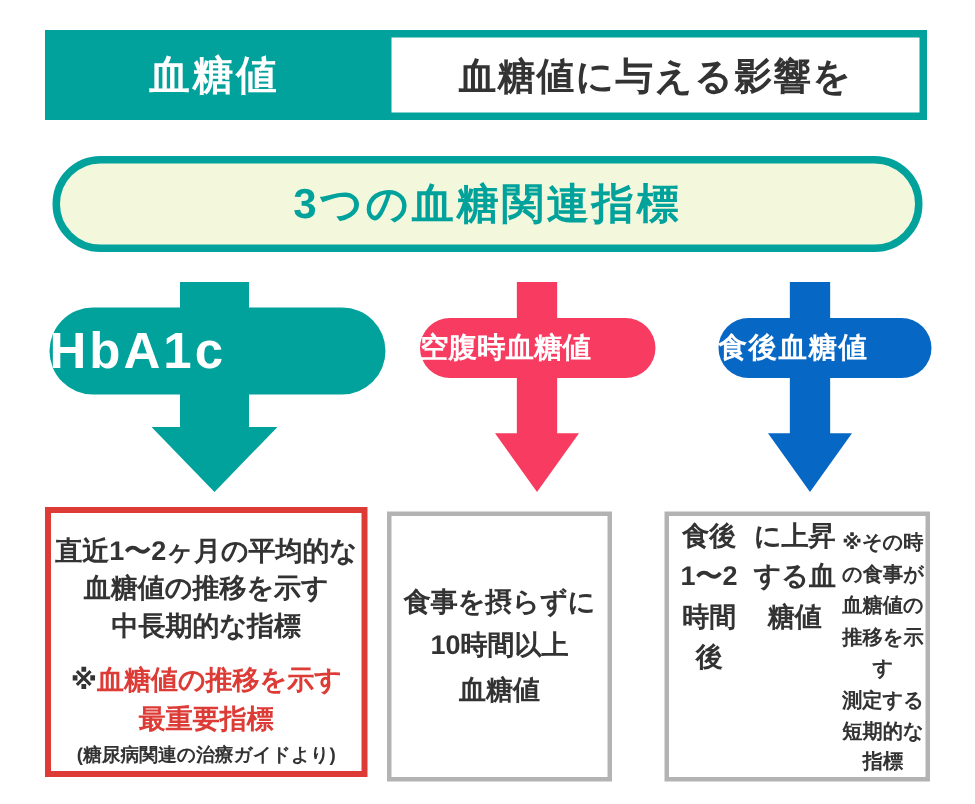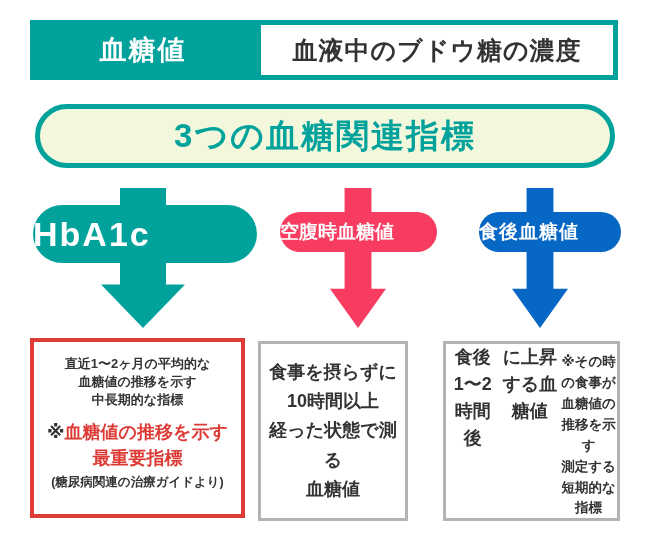--- a/index.html
+++ b/index.html
@@ -44,21 +44,21 @@
   
   .banner {
     position: absolute;
     left: 35px; top: 104px;
     width: 580px; height: 64px;
     background: var(--banner_bg, #f3f8dc);
     border: 5px solid var(--teal, #00a29b);
     border-radius: 34px;
     display: flex; align-items: center; justify-content: center;
     color: var(--teal, #00a29b);
-    font-size: 33px; font-weight: 700;
+    font-size: 28px; font-weight: 700;
     letter-spacing: 2px;
   }
 
   
   .arrow {
     position: absolute;
     top: 188px;
     height: 140px;
     z-index: 1;
   }
@@ -115,21 +115,21 @@
     background: #ffffff;
     text-align: center;
     color: var(--text_dark, #333333);
   }
   .box-1 {
     left: 30px; top: 338px;
     width: 215px; height: 180px;
     border: 4px solid var(--red, #dd3b36);
     padding-top: 13px;
   }
-  .box-1 .desc-line { font-size: 13px; font-weight: 600; line-height: 1.4; }
+  .box-1 .desc-line { font-size: 18px; font-weight: 600; line-height: 1.4; }
   .box-1 .emphasis {
     margin-top: 9px;
     color: var(--red, #dd3b36);
     font-size: 18px; font-weight: 700; line-height: 1.45;
   }
   .box-1 .em-prefix { color: var(--text_dark, #333333); }
   .box-1 .source-line { margin-top: 3px; font-size: 12.5px; font-weight: 600; }
 
   .box-2 {
     left: 258px; top: 341px;
@@ -152,21 +152,21 @@
 </head>
 <body style="--teal: #00a29b; --pink: #f83c61; --blue: #0767c5; --red: #dd3b36; --banner_bg: #f3f8dc; --box_border_gray: #b3b3b3; --text_dark: #333333;">
 
 <div class="canvas">
 
   <div class="header">
     <div class="header-term">
       <span>血糖値</span>
     </div>
     <div class="header-def">
-      <span>血液中のブドウ糖の濃度</span>
+      <span>血糖値に与える影響を</span>
     </div>
   </div>
 
   <div class="banner">
     <span>3つの血糖関連指標</span>
   </div>
 
   <div class="arrow arrow-1"></div>
   <div class="arrow arrow-2"></div>
   <div class="arrow arrow-3"></div>
@@ -188,21 +188,20 @@
     <div class="emphasis">
       <div><span class="em-prefix">※</span><span>血糖値の推移を示す</span></div>
       <div>最重要指標</div>
     </div>
     <div class="source-line">(糖尿病関連の治療ガイドより)</div>
   </div>
 
   <div class="box box-2">
     <div class="desc-line">食事を摂らずに</div>
     <div class="desc-line">10時間以上</div>
-    <div class="desc-line">経った状態で測る</div>
     <div class="desc-line">血糖値</div>
   </div>
 
   <div class="box box-3">
     <div class="desc-line">食後1〜2時間後</div>
     <div class="desc-line">に上昇する血糖値</div>
     <div class="note">
       <div class="note-line">※その時の食事が</div>
       <div class="note-line">血糖値の推移を示す</div>
       <div class="note-line">測定する短期的な指標</div>

